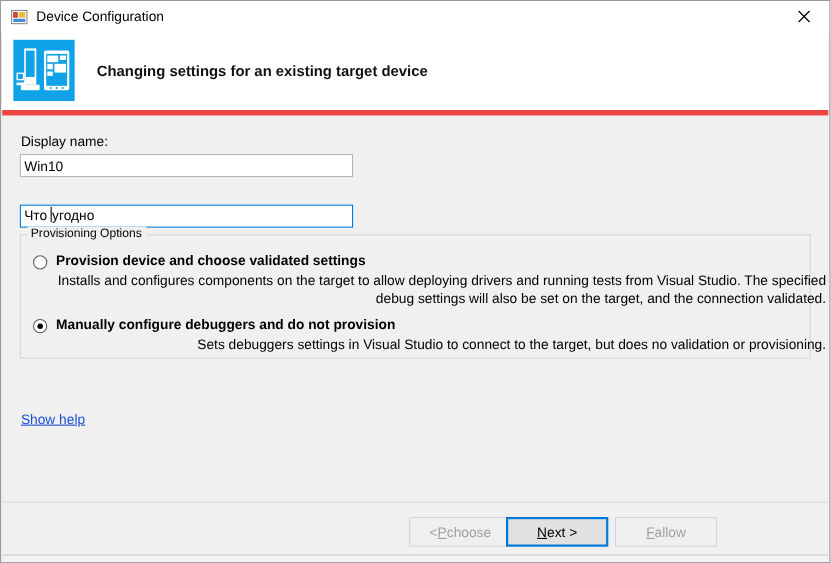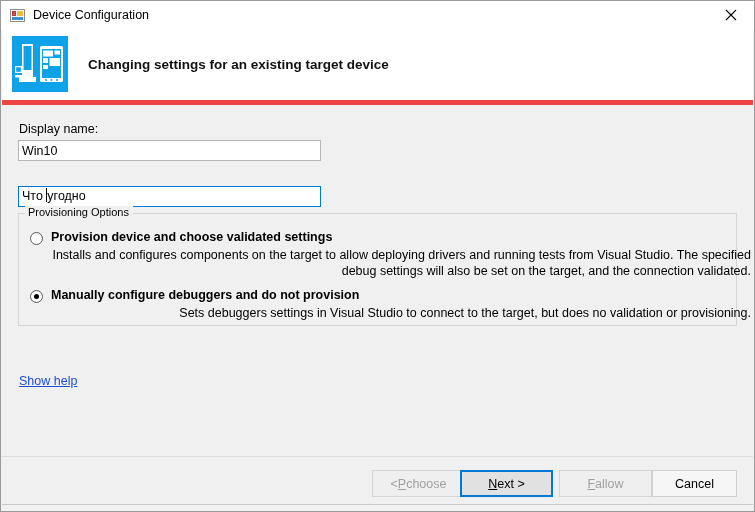--- a/index.html
+++ b/index.html
@@ -335,19 +335,16 @@
     <div class="btn default" style="left:458px; width:93px;">
       <span class="u">N</span>
         <span>ext &gt;</span>
     </div>
 
     <div class="btn disabled" style="left:557px; width:93px;">
       <span class="u">F</span>
         <span>allow</span>
     </div>
 
-    <div class="btn plain" style="left:650px; width:85px;">
-      <span>Cancel</span>
-    </div>
   </div>
 
   <div class="bg-sliver"></div>
 </div>
 
 </body></html>

